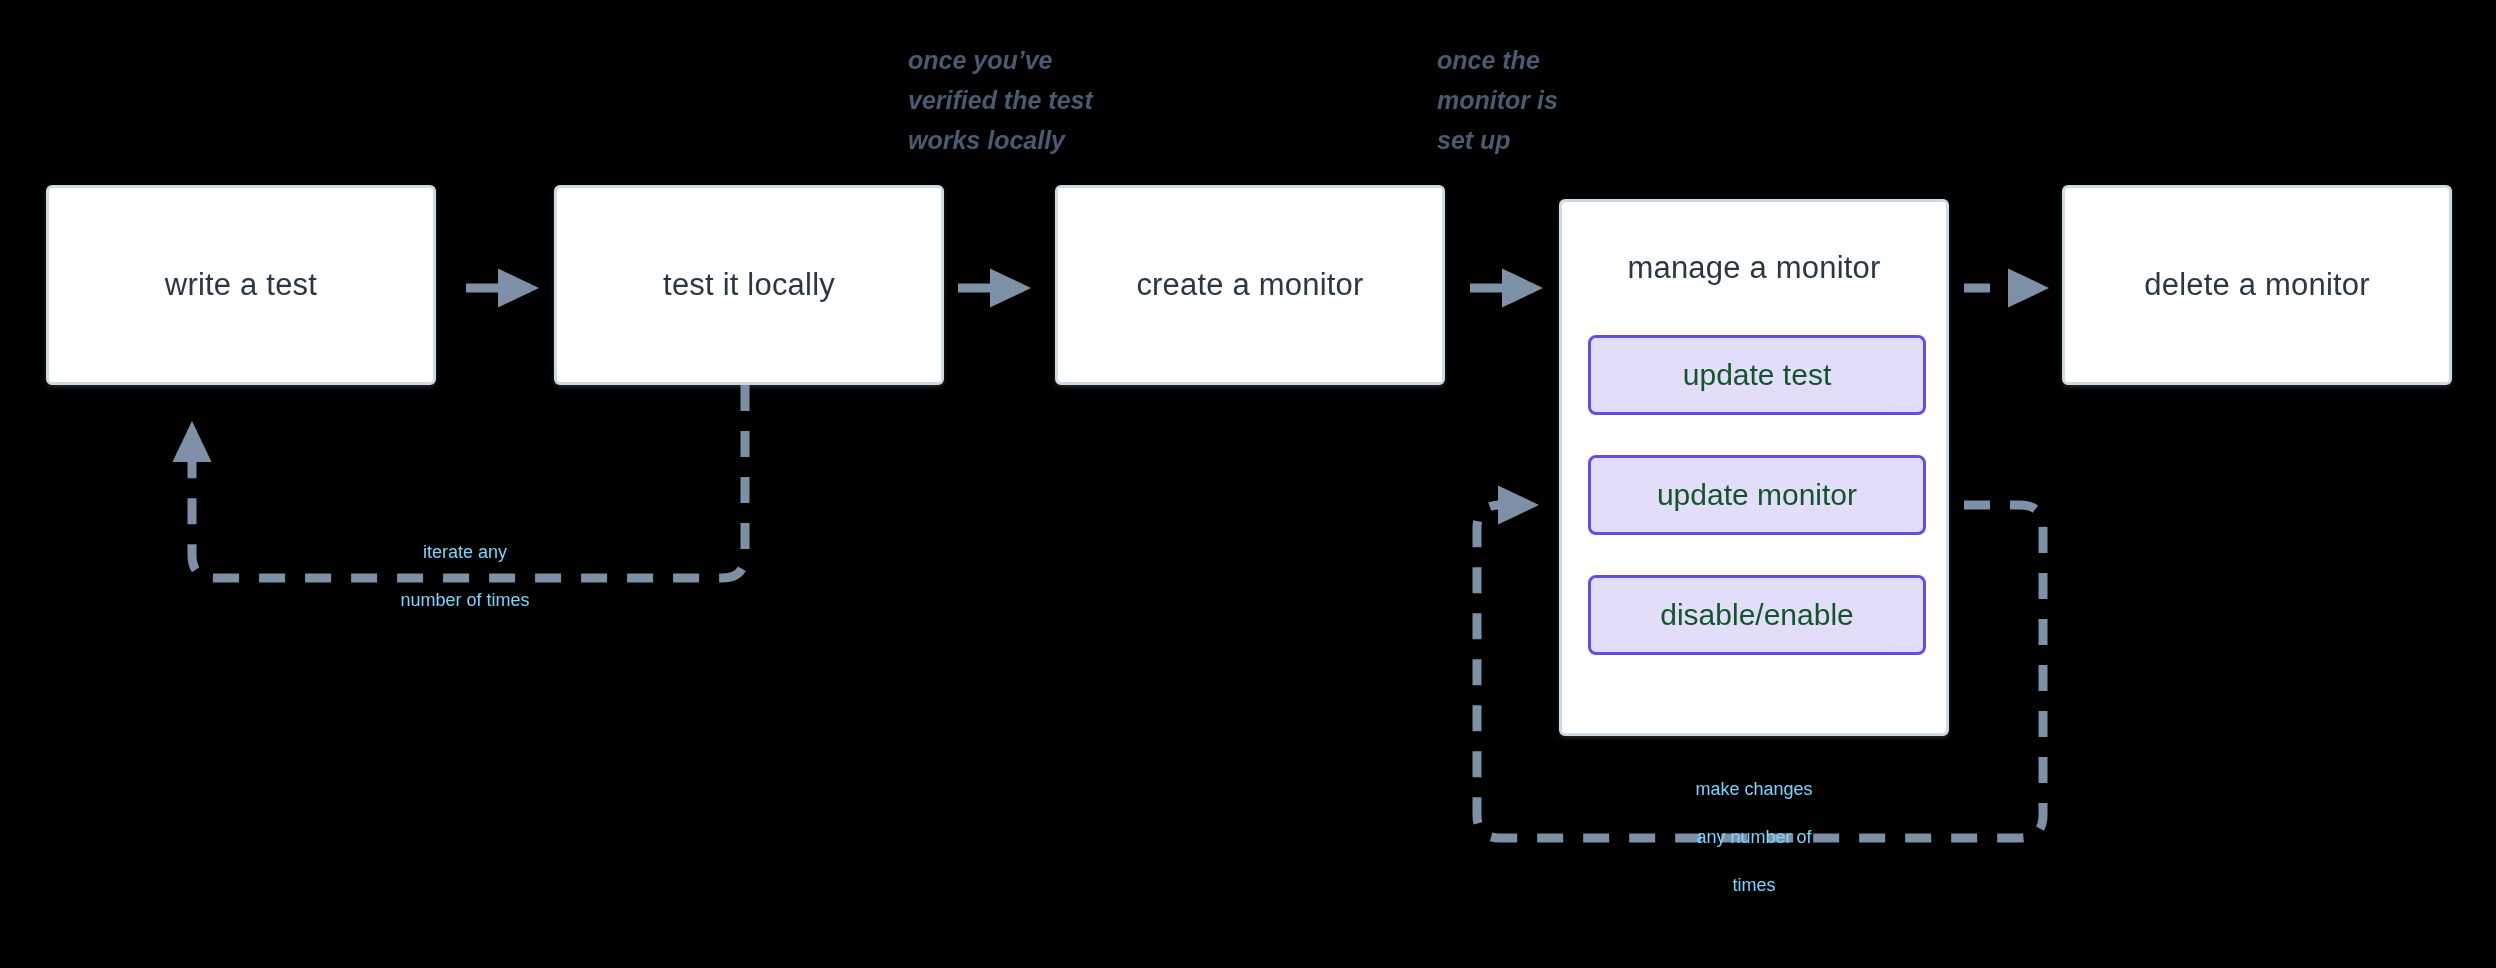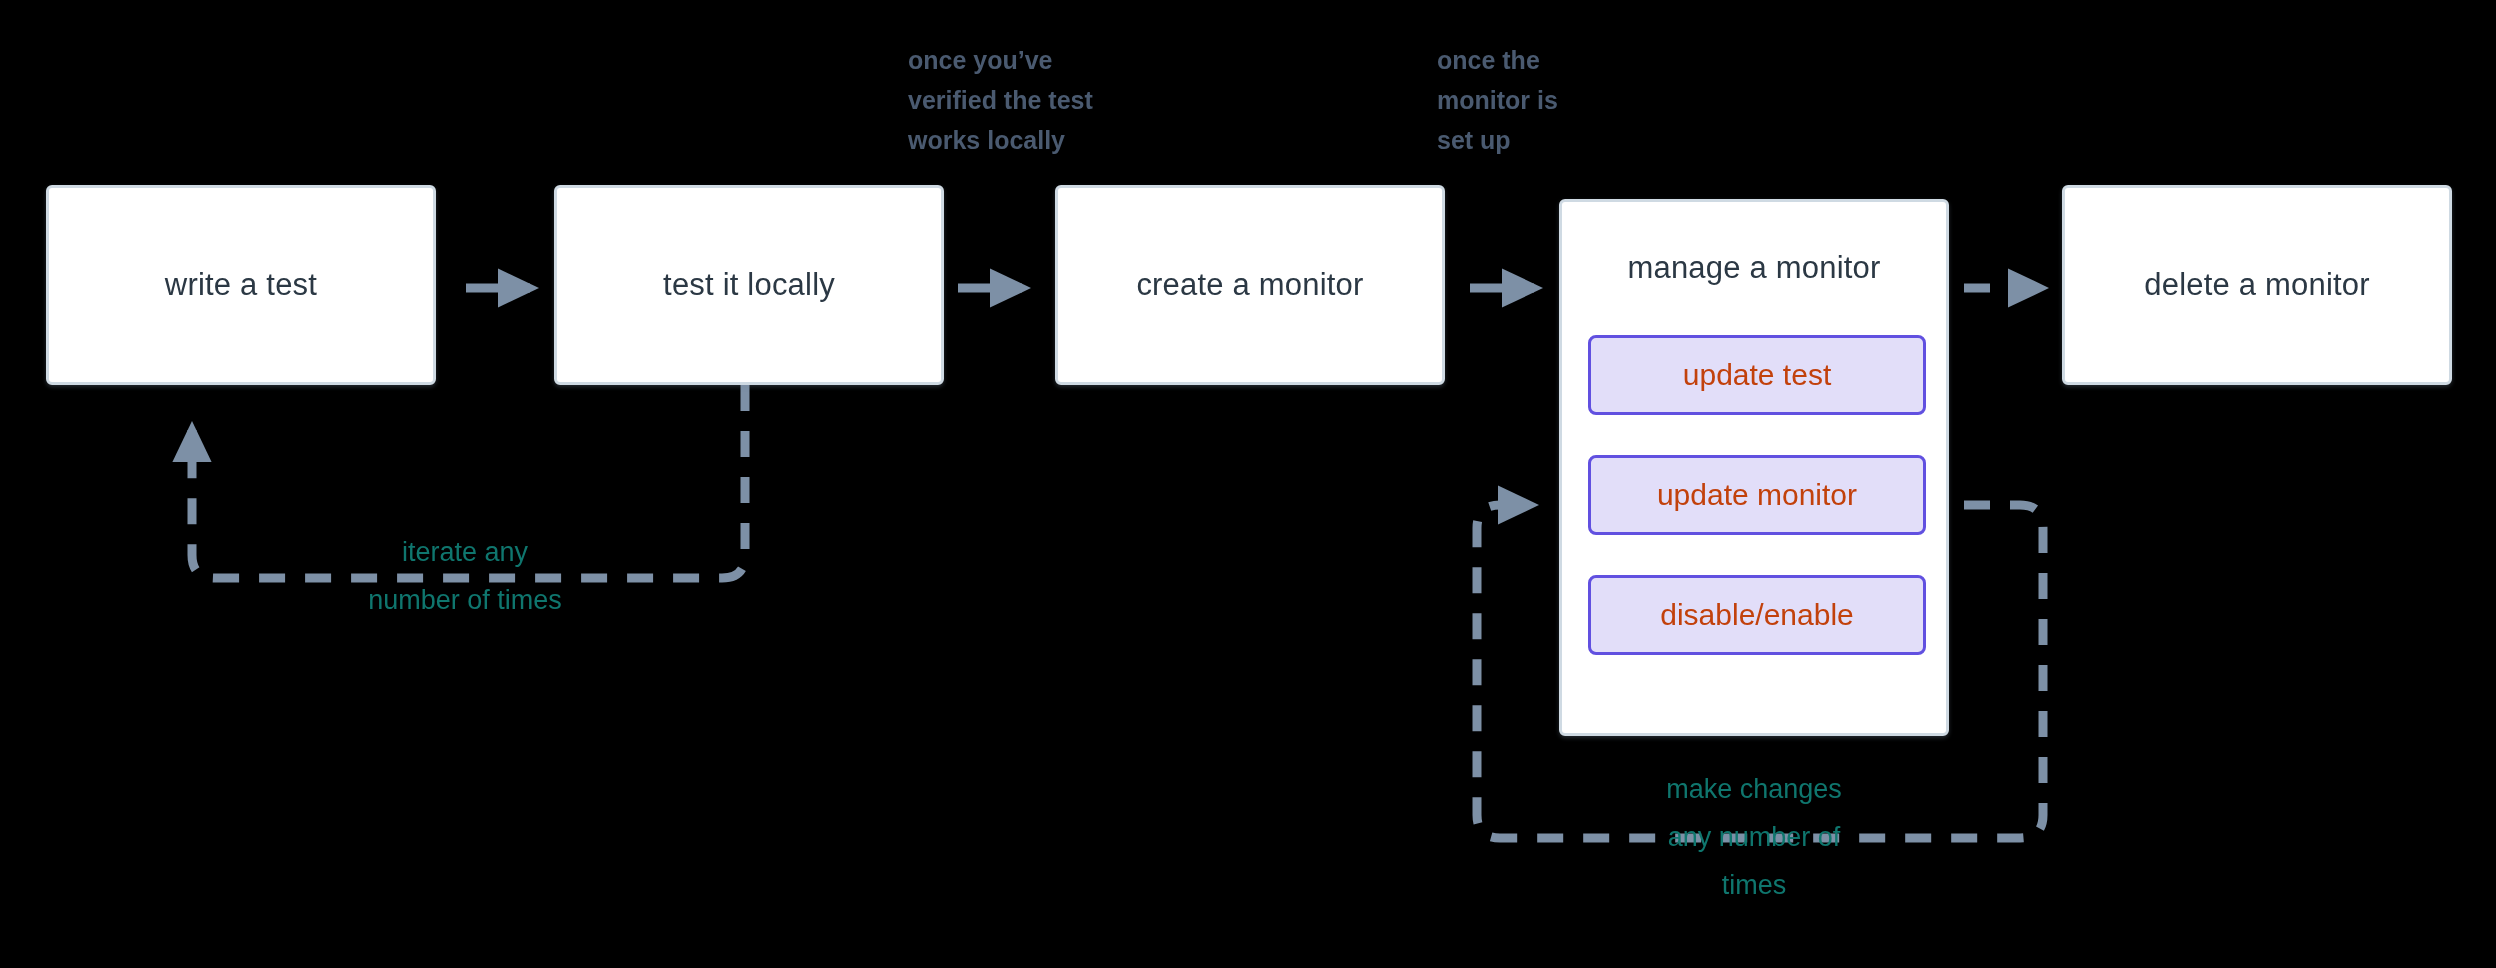--- a/index.html
+++ b/index.html
@@ -52,40 +52,41 @@
   
   .subitem {
     position: absolute;
     background: #e2def9;
     border: 3px solid #6150e0;
     border-radius: 8px;
     box-sizing: border-box;
     display: flex;
     align-items: center;
     justify-content: center;
-    color: #c2410c;
+    color: #14532d;
     font-size: 30px;
     font-family: "Liberation Sans", sans-serif;
     white-space: nowrap;
   }
   
   .note {
     position: absolute;
     color: #4a5a70;
+    font-style: italic;
     font-weight: bold;
     font-size: 25px;
     line-height: 40px;
     font-family: "Liberation Sans", sans-serif;
     white-space: pre-line;
   }
   
   .caption {
     position: absolute;
-    color: #0f766e;
-    font-size: 27px;
+    color: #7dd3fc;
+    font-size: 18px;
     line-height: 48px;
     text-align: center;
     font-family: "Liberation Sans", sans-serif;
     white-space: pre-line;
   }
   svg.edges {
     position: absolute;
     left: 0; top: 0;
     width: 2496px;
     height: 968px;

